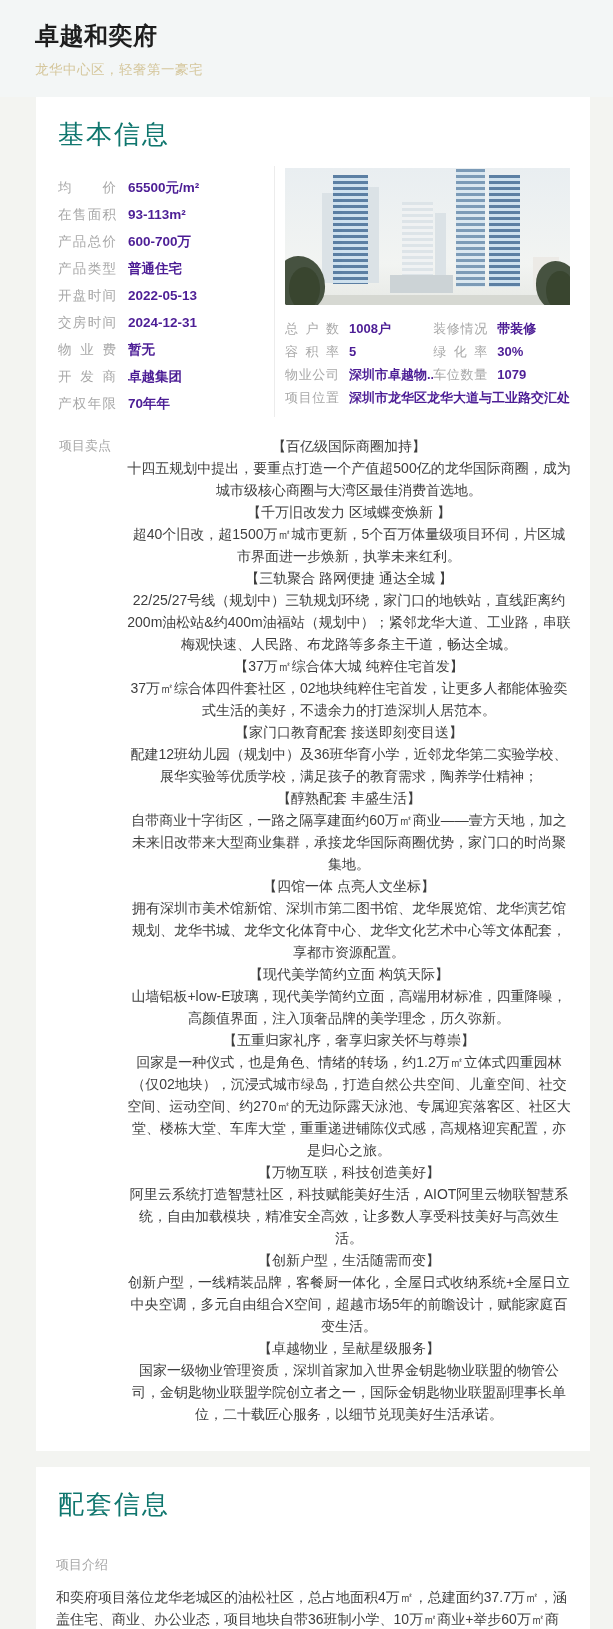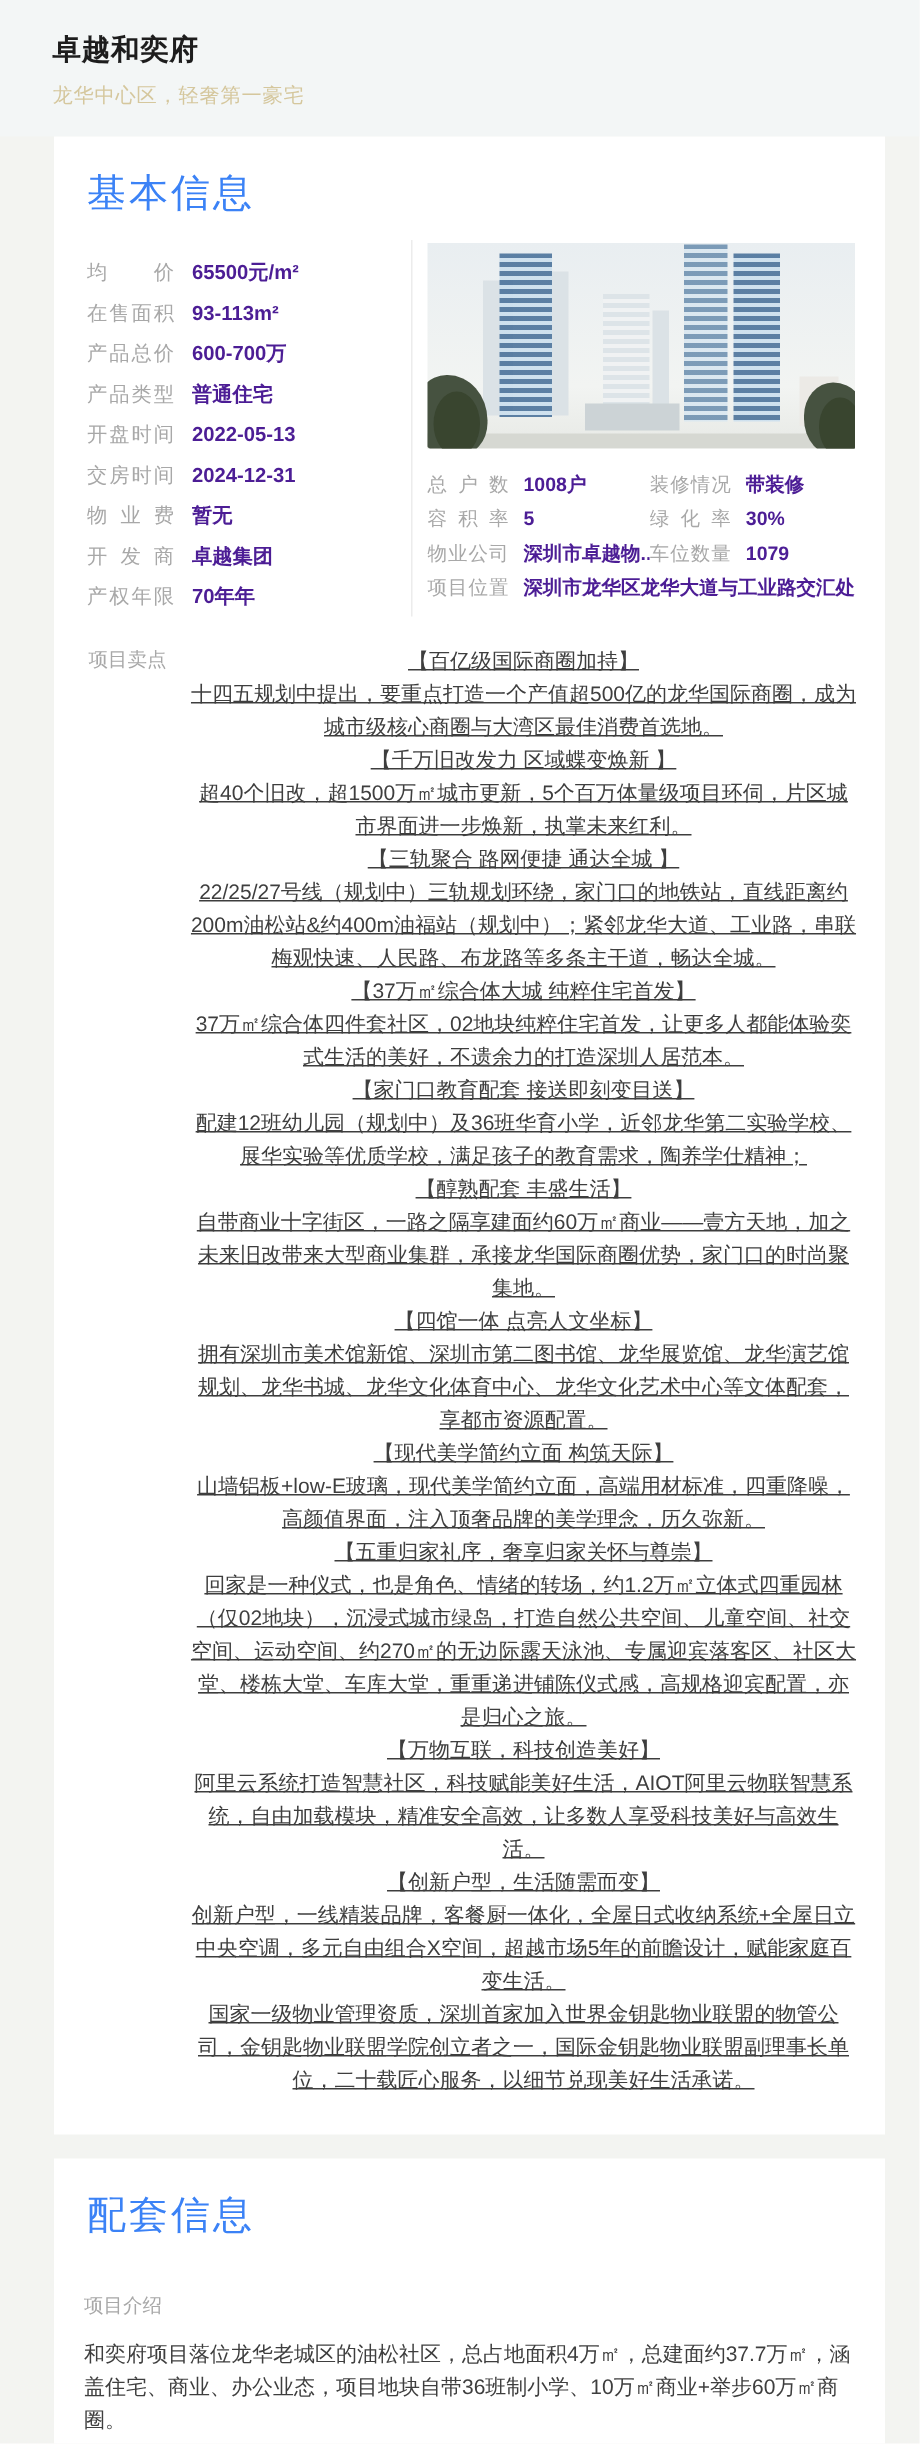--- a/index.html
+++ b/index.html
@@ -5,26 +5,26 @@
   * { margin:0; padding:0; box-sizing:border-box; }
   html,body { width:613px; }
   body {
     height:1629px; overflow:hidden;
     background:#f3f4f1;
     font-family:"Liberation Sans","DejaVu Sans",sans-serif;
     color:#3f3f3f;
   }
   
   .page-header { background:#f3f6f6; padding:20px 20px 18px 35px; }
-  .page-title { font-size:19px; font-weight:bold; color:#1d1d1d; letter-spacing:.5px; }
+  .page-title { font-size:24px; font-weight:bold; color:#1d1d1d; letter-spacing:.5px; }
   .page-subtitle { font-size:13.5px; color:#d5c79d; margin-top:9px; letter-spacing:.5px; }
 
   
   .card { background:#fff; margin:0 23px 16px 36px; padding:14px 18px 26px 16px; }
-  .section-title { font-size:26px; color:#3b82f6; font-weight:500; letter-spacing:2px; padding:6px 0 14px 6px; }
+  .section-title { font-size:26px; color:#0f766e; font-weight:500; letter-spacing:2px; padding:6px 0 14px 6px; }
 
   
   .bi-top { display:flex;justify-content:center; }
   .bi-left { width:222px; flex:none; padding:8px 0 0 6px; }
   .bi-right { flex:1; border-left:1px solid #ececec; padding:2px 2px 0 10px; }
   .info-row { display:flex; line-height:27px; font-size:13.5px; }
   .info-label { width:58px; flex:none; color:#a8a8a8; text-align:justify; text-align-last:justify; margin-right:12px; }
   .info-value { color:#4c1d95; font-weight:700; white-space:nowrap; overflow:hidden; }
   .bi-pairs { display:grid; grid-template-columns:52% 48%; margin-top:12px; }
   .bi-pairs .info-row { line-height:23px; font-size:13px; }
@@ -37,21 +37,21 @@
   .photo div { position:absolute; }
   .glass { background:repeating-linear-gradient(180deg, rgba(76,115,155,.9) 0 3px, rgba(205,224,238,.95) 3px 6px); }
   .glass2 { background:repeating-linear-gradient(180deg, rgba(104,140,173,.85) 0 3px, rgba(218,231,240,.95) 3px 6px); }
   .t-pale { background:#dbe2e6; }
   .tree { background:#465240; border-radius:45% 55% 40% 50%; }
   .tree:after { content:""; position:absolute; inset:20% 10% 0 25%; background:#39452f; border-radius:50%; }
 
   
   .sell-block { display:flex; margin-top:18px; padding-left:6px;text-align:center; }
   .sell-label { width:54px; flex:none; font-size:13px; color:#a8a8a8; line-height:22px; margin-right:14px; }
-  .sell-text { flex:1; font-size:14px; line-height:22px; color:#3e3e3e;text-decoration:underline; }
+  .sell-text { flex:1; font-size:14px; line-height:22px; color:#3e3e3e; }
 
   
   .fac-label { font-size:13px; color:#a8a8a8; margin:20px 0 12px 4px; }
   .fac-text { font-size:14px; line-height:22px; color:#3e3e3e; padding-left:4px; }
 </style>
 </head>
 <body>
 
 <header class="page-header">
   <div class="page-title">卓越和奕府</div>
@@ -207,20 +207,21 @@
         <div class="sp-line">回家是一种仪式，也是角色、情绪的转场，约1.2万㎡立体式四重园林（仅02地块），沉浸式城市绿岛，打造自然公共空间、儿童空间、社交空间、运动空间、约270㎡的无边际露天泳池、专属迎宾落客区、社区大堂、楼栋大堂、车库大堂，重重递进铺陈仪式感，高规格迎宾配置，亦是归心之旅。</div>
 
         <div class="sp-line">【万物互联，科技创造美好】</div>
 
         <div class="sp-line">阿里云系统打造智慧社区，科技赋能美好生活，AIOT阿里云物联智慧系统，自由加载模块，精准安全高效，让多数人享受科技美好与高效生活。</div>
 
         <div class="sp-line">【创新户型，生活随需而变】</div>
 
         <div class="sp-line">创新户型，一线精装品牌，客餐厨一体化，全屋日式收纳系统+全屋日立中央空调，多元自由组合X空间，超越市场5年的前瞻设计，赋能家庭百变生活。</div>
 
+        <div class="sp-line">【卓越物业，呈献星级服务】</div>
 
         <div class="sp-line">国家一级物业管理资质，深圳首家加入世界金钥匙物业联盟的物管公司，金钥匙物业联盟学院创立者之一，国际金钥匙物业联盟副理事长单位，二十载匠心服务，以细节兑现美好生活承诺。</div>
       </div>
   </div>
 </section>
 
 <section class="card">
   <h2 class="section-title">配套信息</h2>
 
   <div class="fac-label">项目介绍</div>

